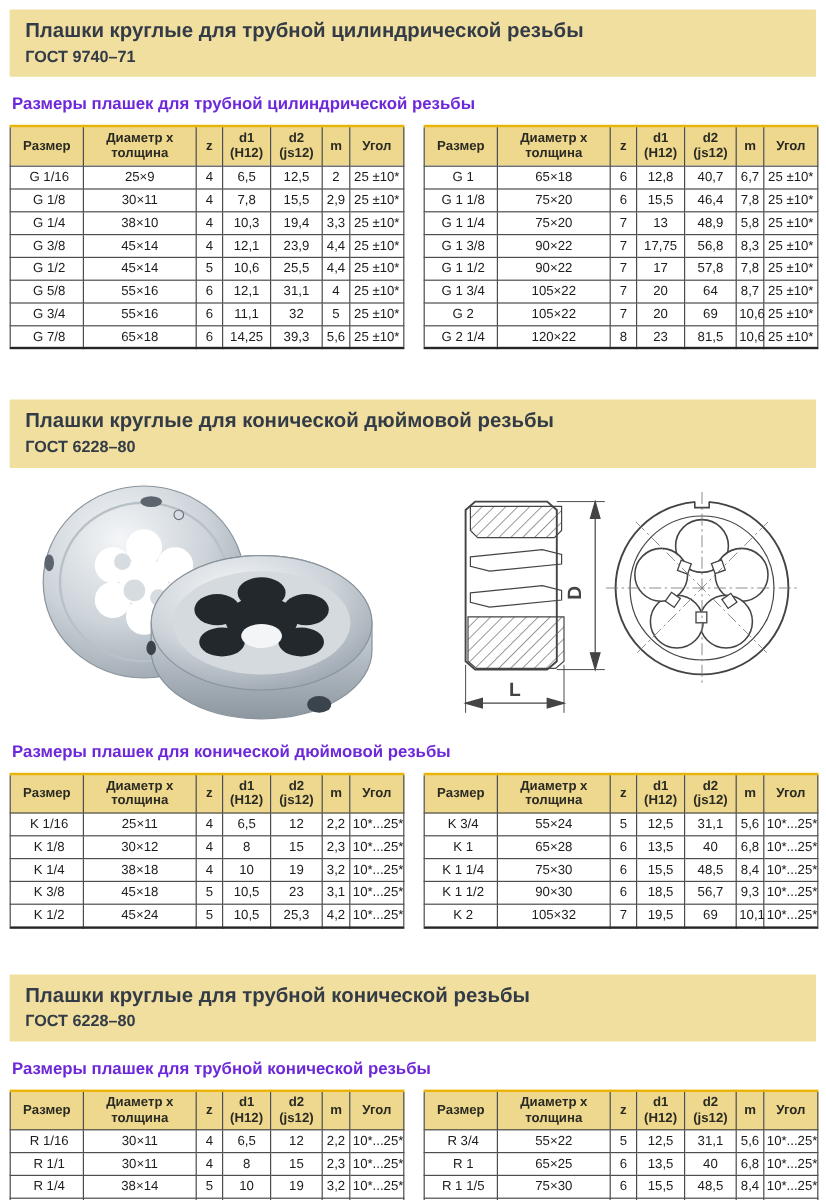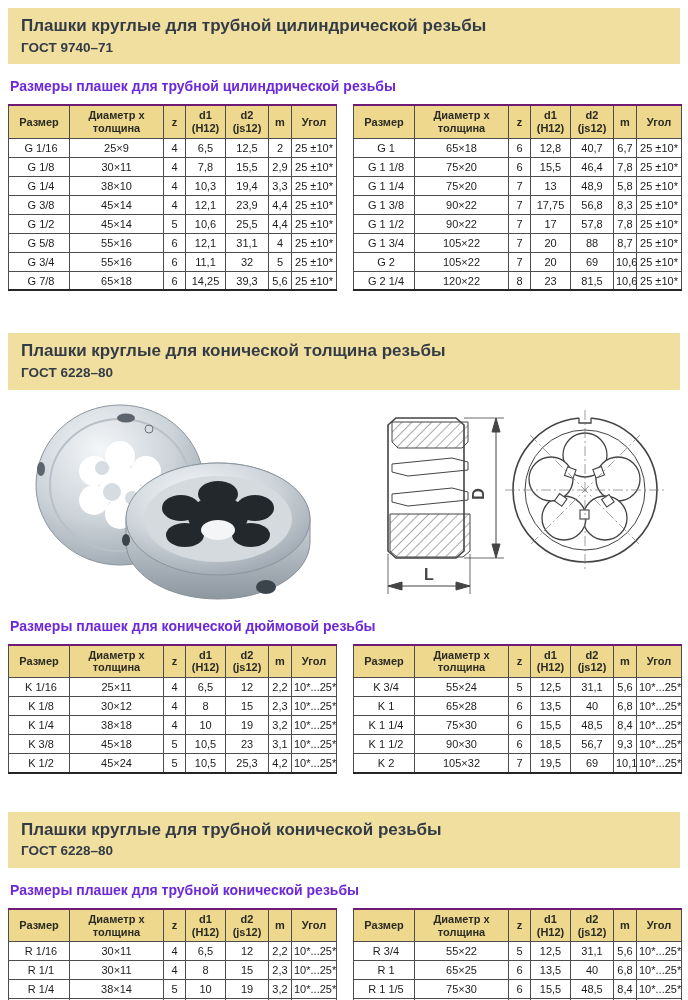--- a/index.html
+++ b/index.html
@@ -20,21 +20,21 @@
     background:var(--banner-bg);color:var(--banner-ink);
     padding:7px 13px 8px 13px;border-radius:1px;
   }
   .banner-title{font-size:17px;font-weight:bold;line-height:1.35;}
   .banner-gost{font-size:13.5px;font-weight:bold;line-height:1.3;margin-top:1px;}
   .subtitle{font-size:14px;font-weight:bold;margin:14px 0 10px 2px;color:#6d28d9;}
   .table-pair{display:flex;gap:16px;}
   table.spec{
     border-collapse:collapse;table-layout:fixed;width:328px;
     font-size:11px;
-    border-top:2px solid #701a75;border-bottom:2px solid #262626;
+    border-top:2px solid #eab308;border-bottom:2px solid #262626;
   }
   table.spec th{
     background:var(--header-bg);color:#2a2a22;font-weight:bold;
     font-size:11px;line-height:1.15;padding:3px 1px;height:30px;
     border:1px solid var(--grid);
   }
   table.spec td{
     padding:2.5px 2px;height:19px;text-align:center;
     border:1px solid var(--grid);background:#fff;white-space:nowrap;
   }
@@ -222,21 +222,21 @@
               <td class="c3">17</td>
               <td class="c4">57,8</td>
               <td class="c5">7,8</td>
               <td class="c6">25 ±10*</td>
             </tr>
             <tr>
               <td class="c0">G 1 3/4</td>
               <td class="c1">105×22</td>
               <td class="c2">7</td>
               <td class="c3">20</td>
-              <td class="c4">88</td>
+              <td class="c4">64</td>
               <td class="c5">8,7</td>
               <td class="c6">25 ±10*</td>
             </tr>
             <tr>
               <td class="c0">G 2</td>
               <td class="c1">105×22</td>
               <td class="c2">7</td>
               <td class="c3">20</td>
               <td class="c4">69</td>
               <td class="c5">10,6</td>
@@ -251,21 +251,21 @@
               <td class="c5">10,6</td>
               <td class="c6">25 ±10*</td>
             </tr>
           </tbody>
         </table>
     </div>
   </section>
 
   <section class="sec sec2">
     <header class="banner">
-      <div class="banner-title">Плашки круглые для конической толщина резьбы</div>
+      <div class="banner-title">Плашки круглые для конической дюймовой резьбы</div>
       <div class="banner-gost">ГОСТ 6228–80</div>
     </header>
 
     <div class="figure-row">
 
       <div class="photo-wrap">
         <svg width="358" height="202" viewBox="0 0 358 202">
           <defs>
             <radialGradient id="met1" cx="38%" cy="28%" r="80%">
               <stop offset="0" stop-color="#f4f6f8"></stop>

